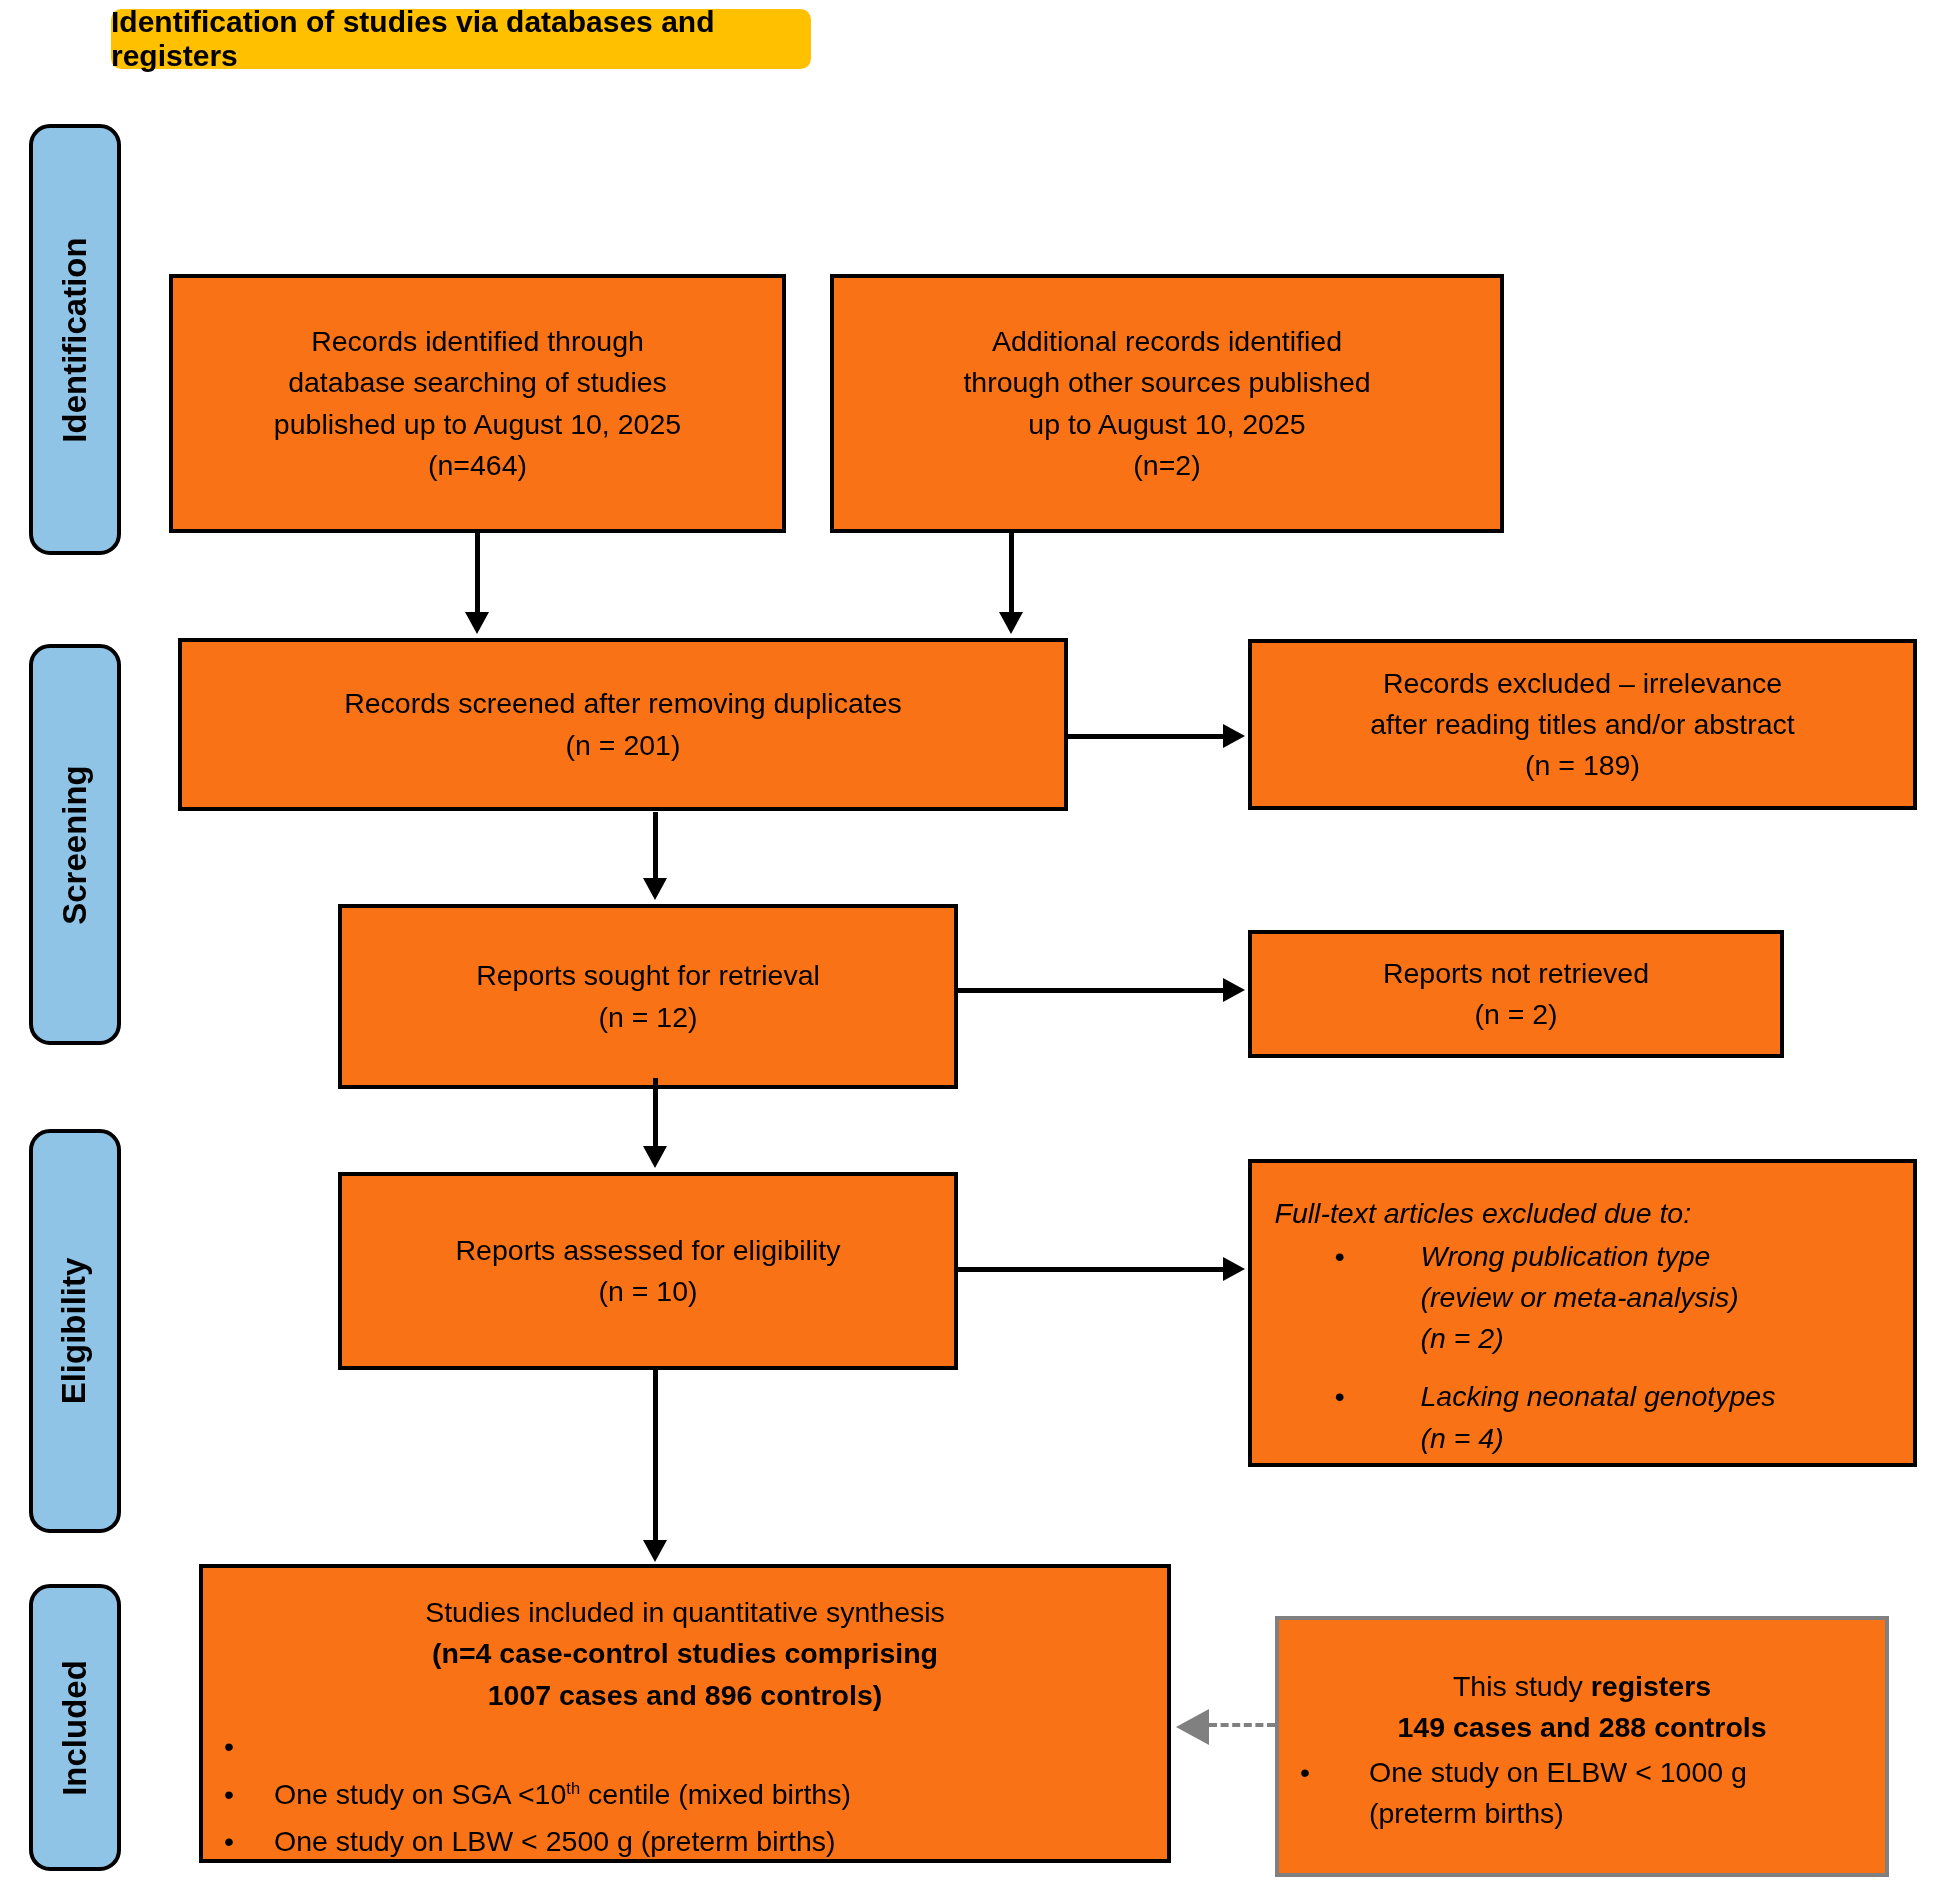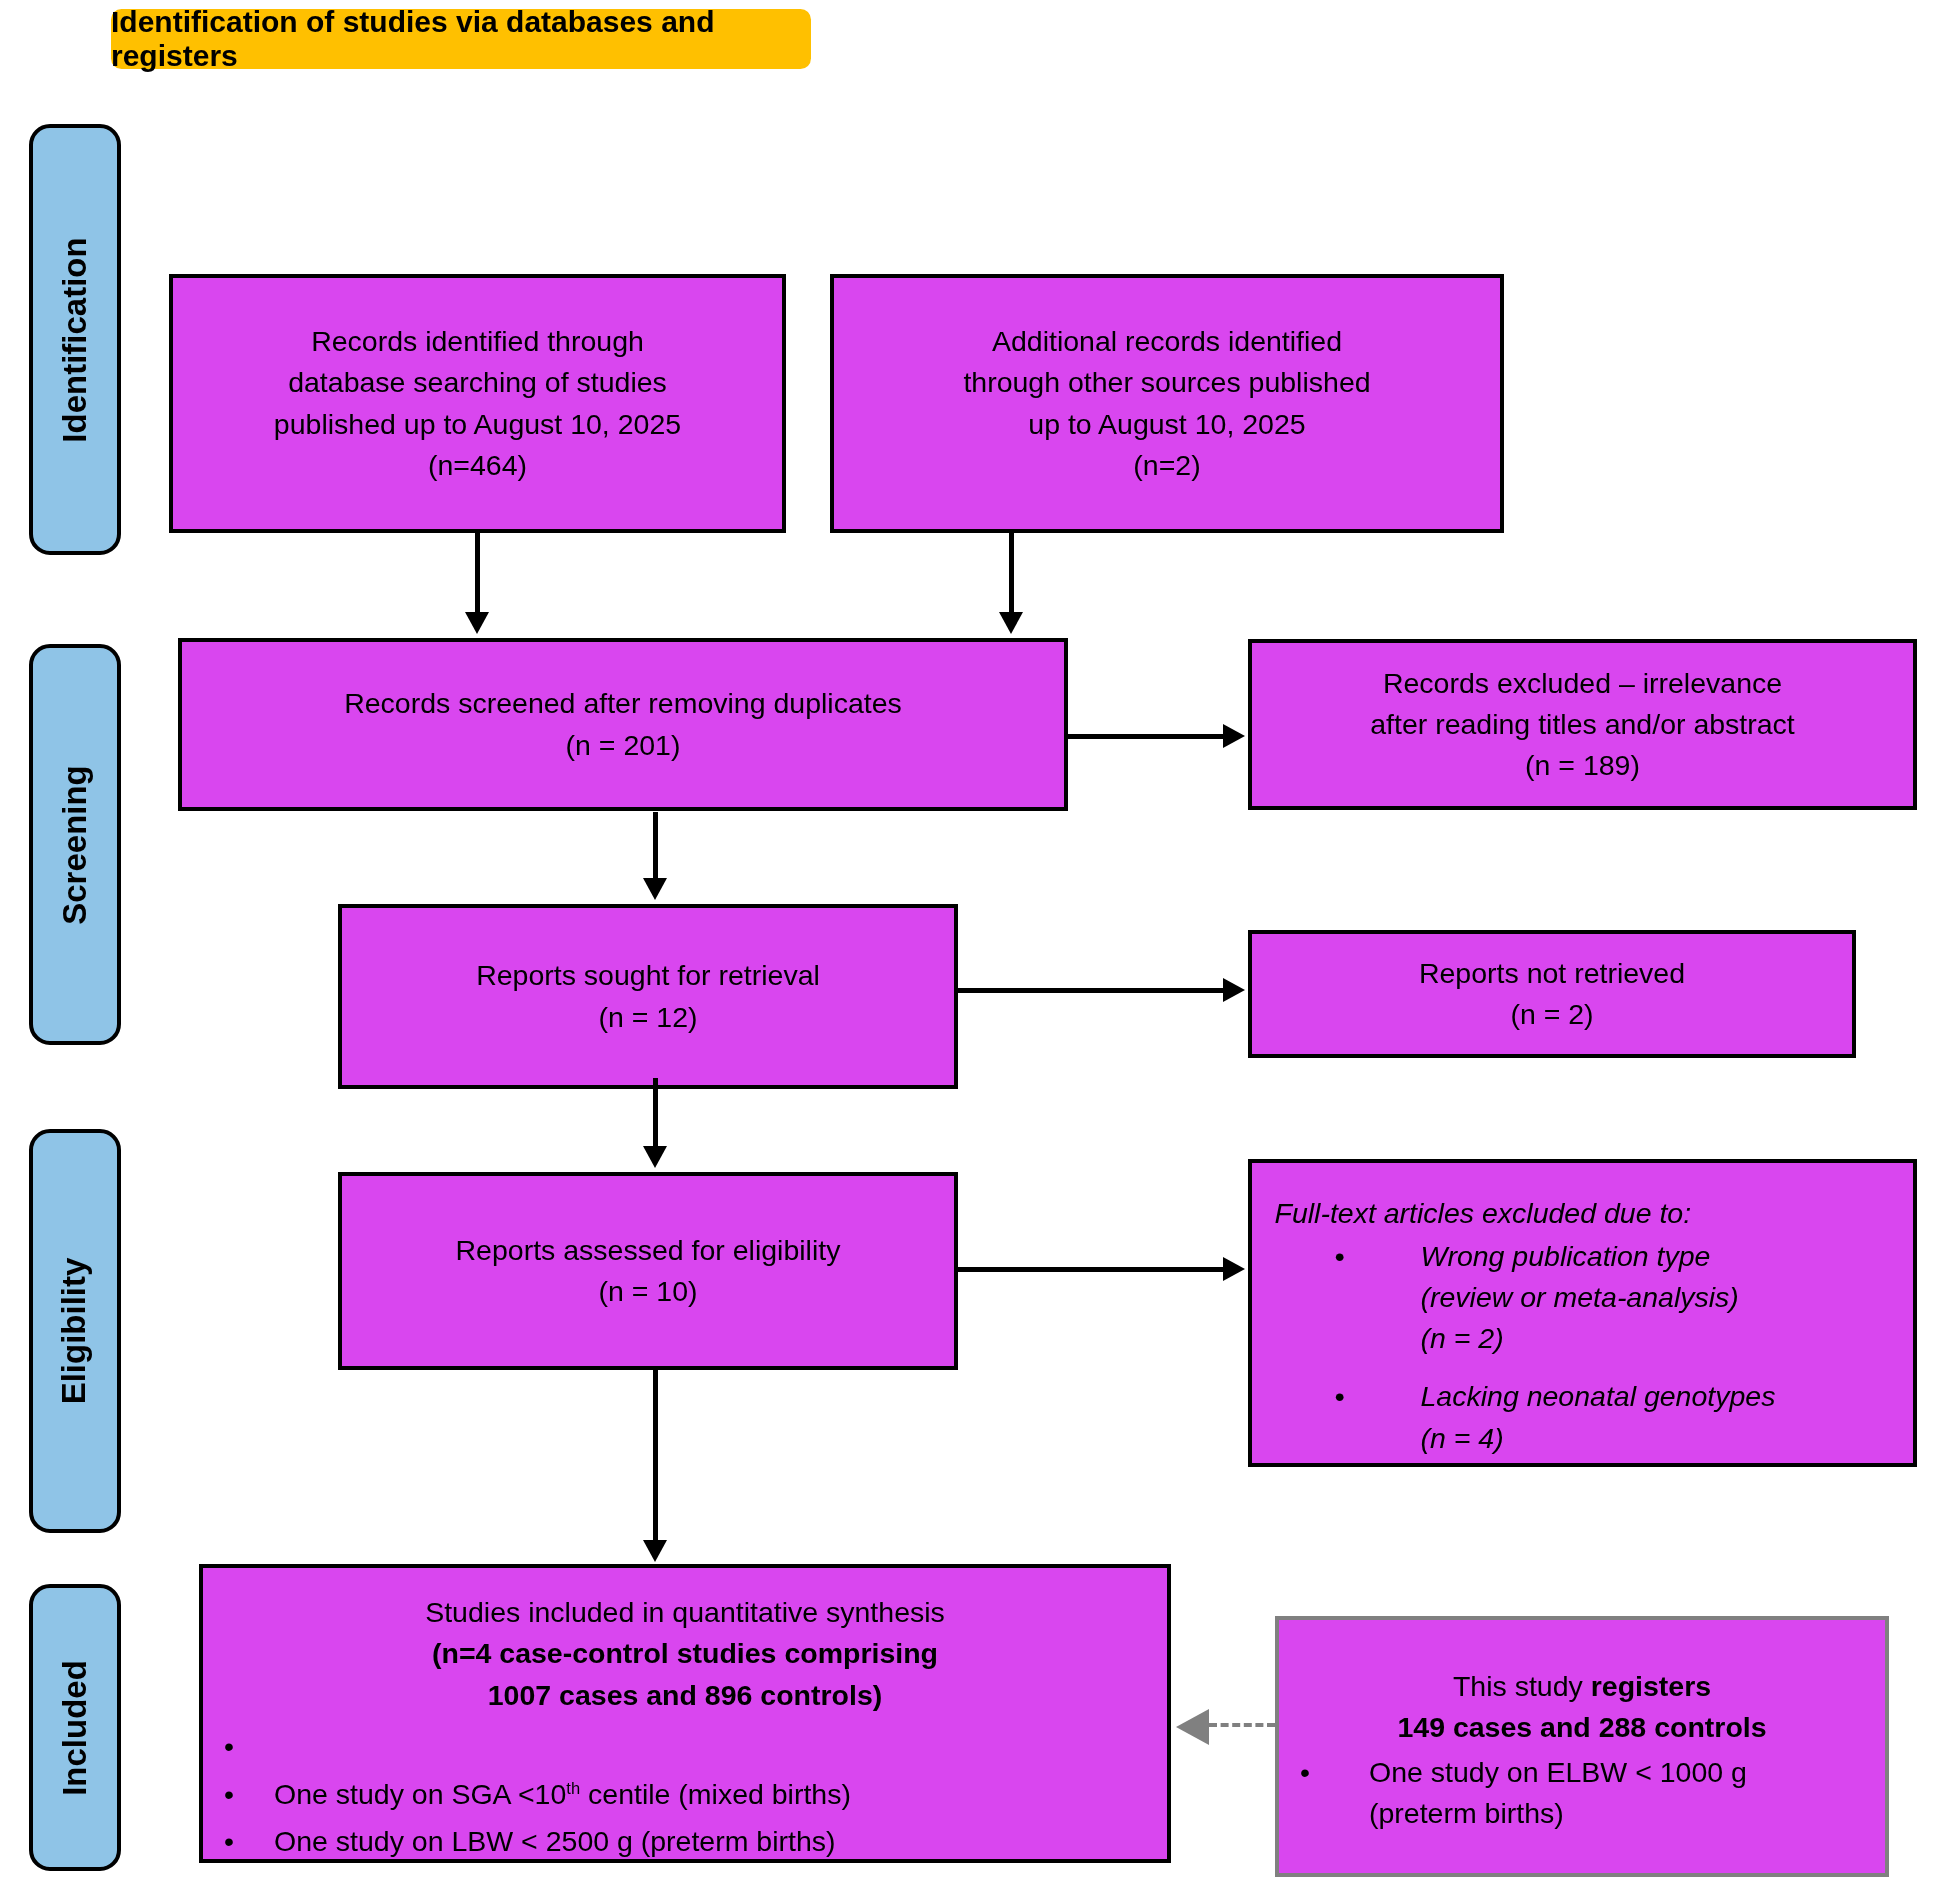--- a/index.html
+++ b/index.html
@@ -18,30 +18,30 @@
     background:var(--stage-bg,#8FC4E7); border:4.5px solid #000; border-radius:21px;
     box-sizing:border-box; display:flex; align-items:center; justify-content:center;
   }
   .stage span { transform:rotate(-90deg); white-space:nowrap; font-weight:bold; font-size:33px; }
   .stage-identification { top:124px; height:431px; }
   .stage-screening      { top:644px; height:401px; }
   .stage-eligibility    { top:1129px; height:404px; }
   .stage-included       { top:1584px; height:287px; }
 
   .box {
-    position:absolute; background:#d946ef; border:4.5px solid #000; box-sizing:border-box;
+    position:absolute; background:#f97316; border:4.5px solid #000; box-sizing:border-box;
     display:flex; flex-direction:column; align-items:center; justify-content:center;
     text-align:center; font-size:28.5px; line-height:1.45;
   }
   .box-records-identified   { left:169px;  top:274px;  width:617px;  height:259px; }
   .box-additional-records   { left:818px; top:274px;  width:674px;  height:259px;margin-left:12px; }
   .box-records-screened     { left:178px;  top:638px;  width:890px; height:173px; }
   .box-records-excluded     { left:1248px; top:639px;  width:669px;  height:171px; }
   .box-reports-sought       { left:338px;  top:904px; width:620px;  height:185px; }
-  .box-reports-not-retrieved{ left:1248px; top:930px; width:608px;  height:128px; }
+  .box-reports-not-retrieved{ left:1248px; top:930px; width:536px;  height:128px; }
   .box-reports-assessed     { left:338px;  top:1172px; width:620px;  height:198px; }
   .box-fulltext-excluded    { left:1248px; top:1159px; width:669px;  height:308px;
                               align-items:flex-start; justify-content:flex-start;
                               text-align:left; padding:30px 15px 0 22.5px;font-style:italic; }
   .box-studies-included     { left:199px;  top:1564px; width:972px; height:299px;
                               justify-content:flex-start; padding-top:24px; }
   .box-this-study           { left:1275px; top:1616px; width:614px;  height:261px;
                               border-color:var(--gray-border,#808080); padding-top:7.5px; }
 
   .bold { font-weight:bold; }

